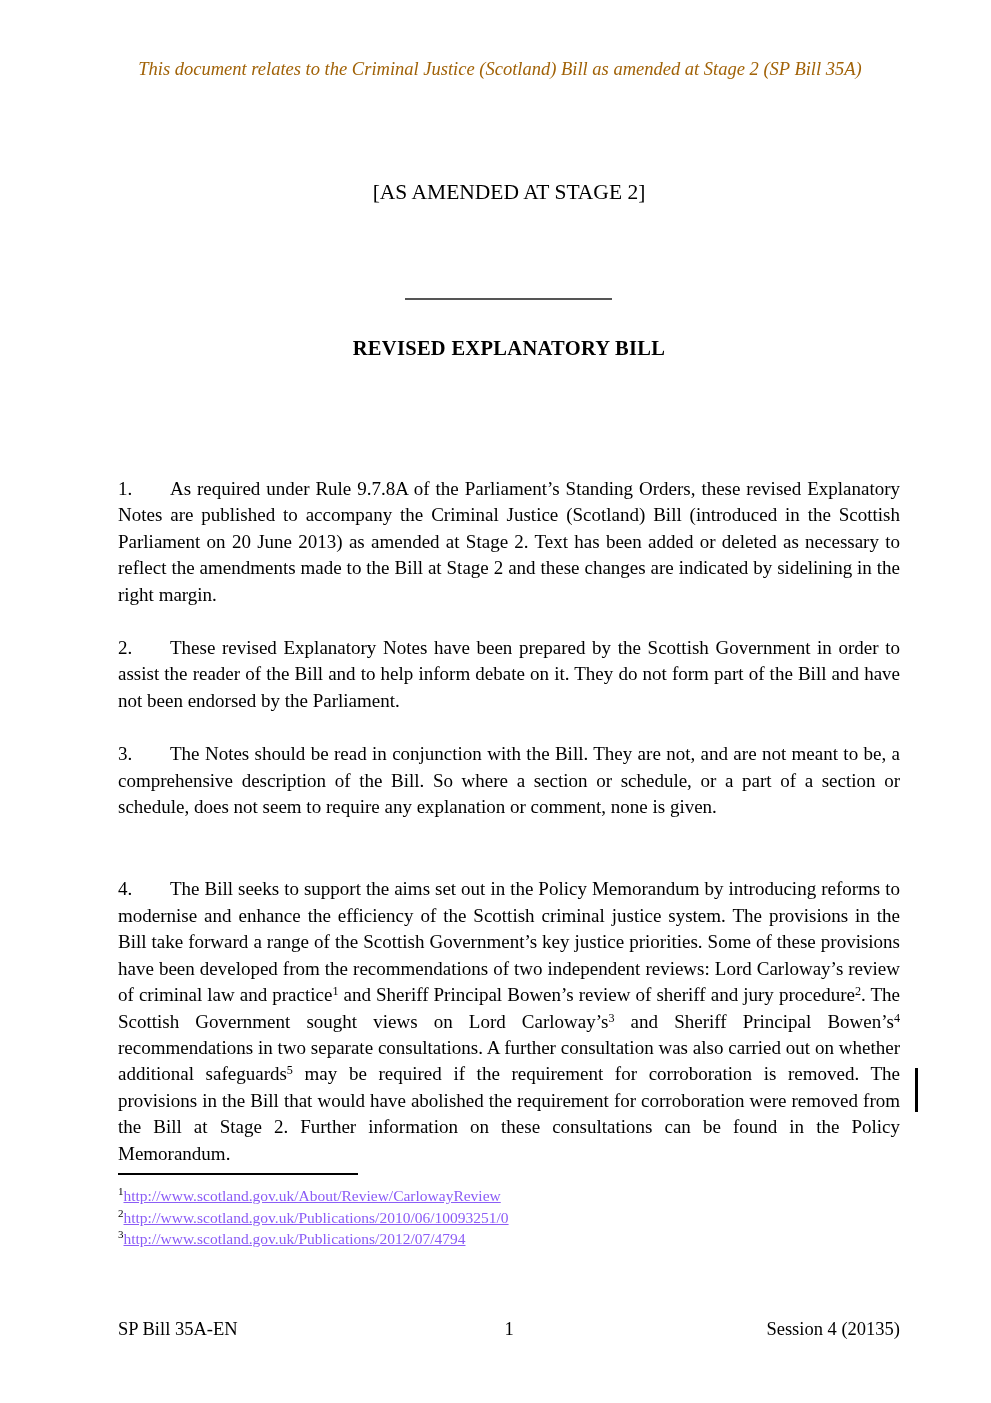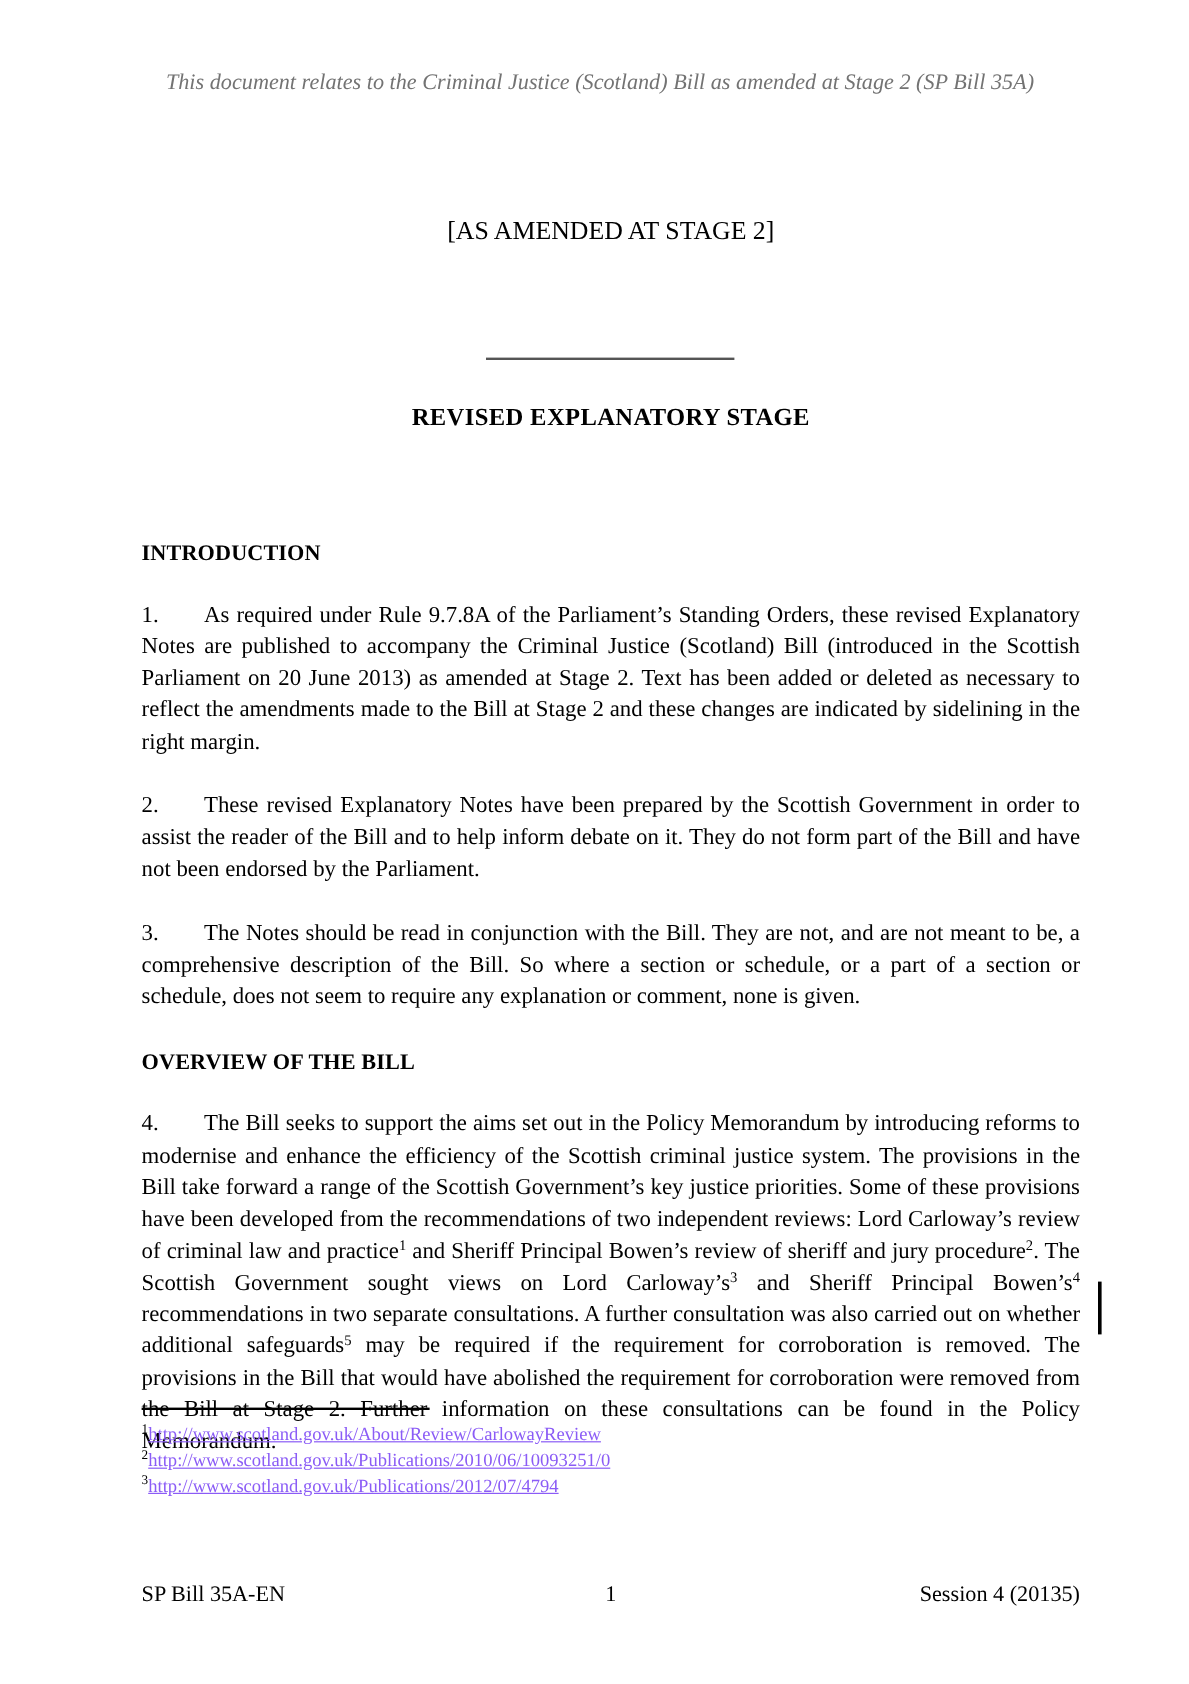--- a/index.html
+++ b/index.html
@@ -25,21 +25,21 @@
   
   .doc-header {
     position: absolute;
     left: 118px;
     top: 56px;
     width: 764px;
     font-style: italic;
     font-size: 18.5px;
     line-height: 26px;
     text-align: center;
-    color: #737373;
+    color: #a16207;
   }
 
   
   .title-block {
     position: absolute;
     left: 118px;
     top: 176px;
     width: 782px;
     text-align: center;
   }
@@ -190,41 +190,39 @@
 <div class="page">
 
   <div class="doc-header">This document relates to the Criminal Justice (Scotland) Bill as amended at Stage 2 (SP Bill 35A)</div>
 
   <div class="title-block">
     <div class="bill-subtitle">[AS AMENDED AT STAGE 2]</div>
   </div>
 
   <div class="title-rule"></div>
 
-  <div class="notes-title">REVISED EXPLANATORY STAGE</div>
+  <div class="notes-title">REVISED EXPLANATORY BILL</div>
 
   <div class="body-col">
 
-    <h2 class="section-heading">INTRODUCTION</h2>
 
     <div class="spacer-after-heading"></div>
 
     <p class="para"><span class="num">1.</span><span>As required under Rule 9.7.8A of the Parliament’s Standing Orders, these revised Explanatory Notes are published to accompany the Criminal Justice (Scotland) Bill (introduced in the Scottish Parliament on 20 June 2013) as amended at Stage 2.  Text has been added or deleted as necessary to reflect the amendments made to the Bill at Stage 2 and these changes are indicated by sidelining in the right margin.</span></p>
 
     <div class="spacer-para"></div>
 
     <p class="para"><span class="num">2.</span><span>These revised Explanatory Notes have been prepared by the Scottish Government in order to assist the reader of the Bill and to help inform debate on it. They do not form part of the Bill and have not been endorsed by the Parliament.</span></p>
 
     <div class="spacer-para"></div>
 
     <p class="para"><span class="num">3.</span><span>The Notes should be read in conjunction with the Bill. They are not, and are not meant to be, a comprehensive description of the Bill. So where a section or schedule, or a part of a section or schedule, does not seem to require any explanation or comment, none is given.</span></p>
 
     <div class="spacer-heading-gap"></div>
 
-    <h2 class="section-heading">OVERVIEW OF THE BILL</h2>
 
     <div class="spacer-after-heading"></div>
 
     <p class="para"><span class="num">4.</span><span>The Bill seeks to support the aims set out in the Policy Memorandum by introducing reforms to modernise and enhance the efficiency of the Scottish criminal justice system. The provisions in the Bill take forward a range of the Scottish Government’s key justice priorities. Some of these provisions have been developed from the recommendations of two independent reviews: Lord Carloway’s review of criminal law and practice</span><sup>1</sup><span> and Sheriff Principal Bowen’s review of sheriff and jury procedure</span><sup>2</sup><span>. The Scottish Government sought views on Lord Carloway’s</span><sup>3</sup><span> and Sheriff Principal Bowen’s</span><sup>4</sup><span> recommendations in two separate consultations.  A further consultation was also carried out on whether additional safeguards</span><sup>5</sup><span> may be required if the requirement for corroboration is removed. The provisions in the Bill that would have abolished the requirement for corroboration were removed from the Bill at Stage 2. Further information on these consultations can be found in the Policy Memorandum.</span></p>
 
   </div>
 
   <div class="change-bar"></div>
 
   <div class="footnote-rule"></div>

